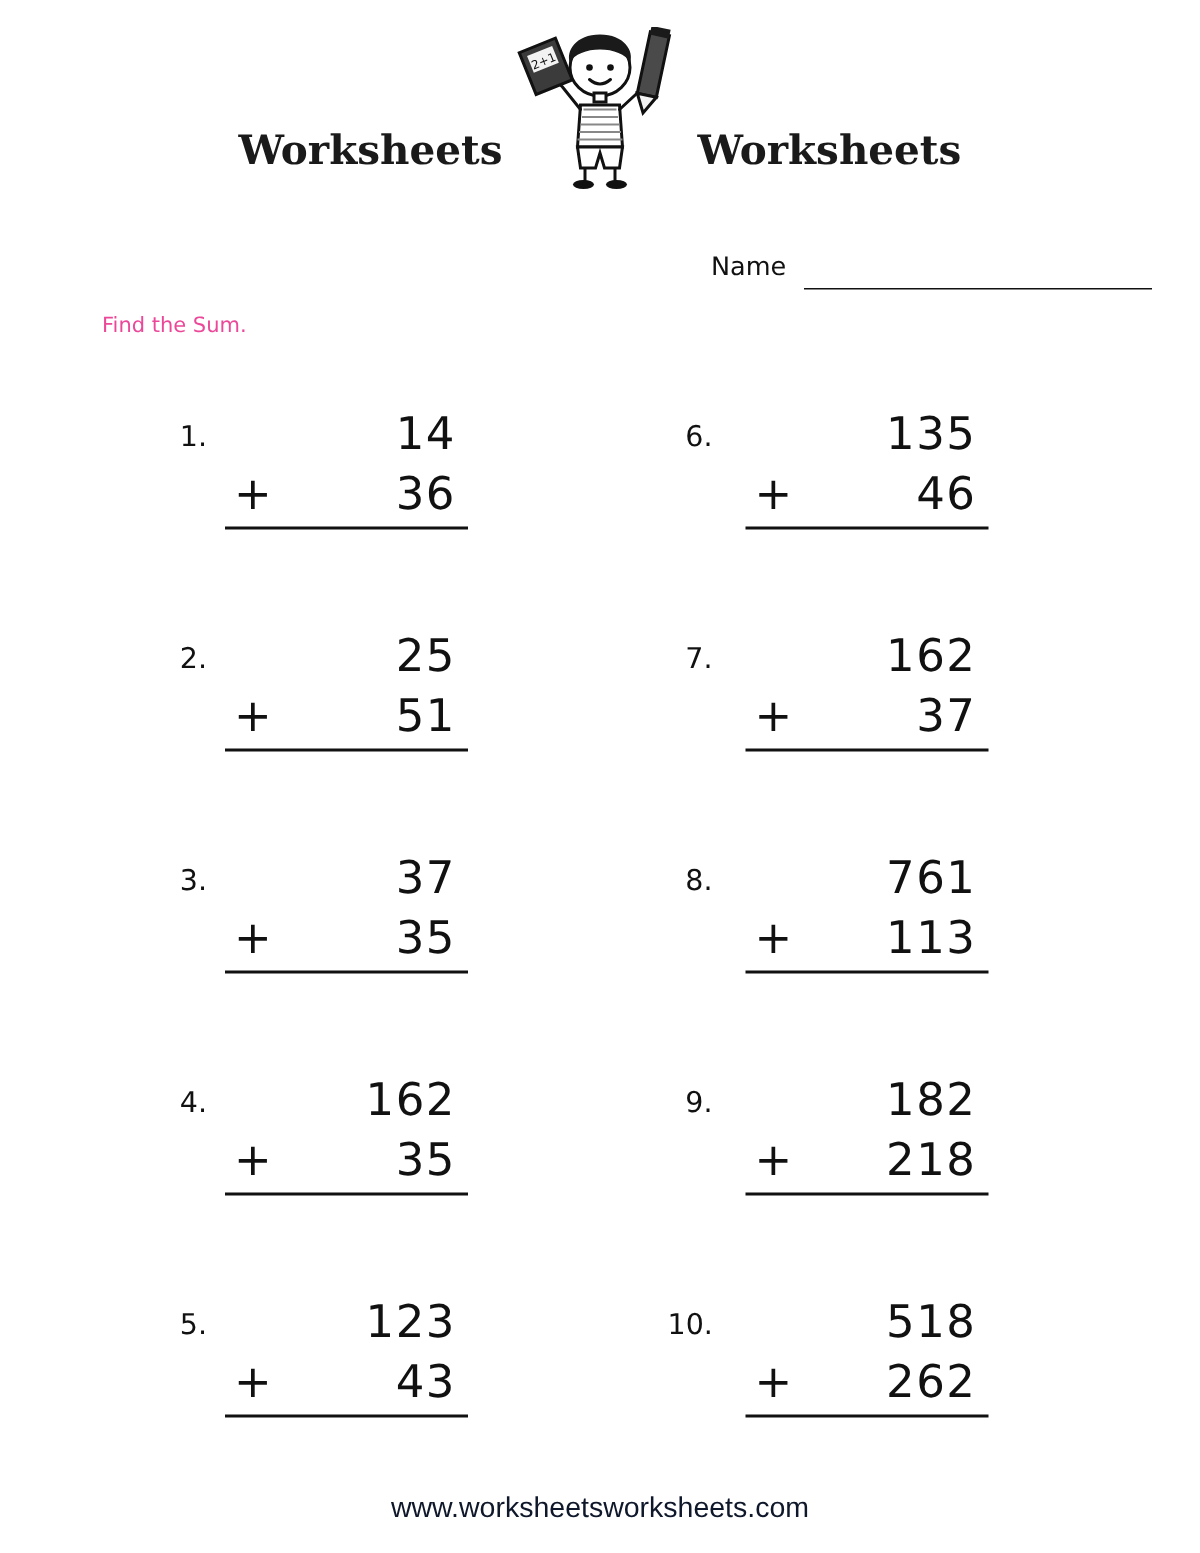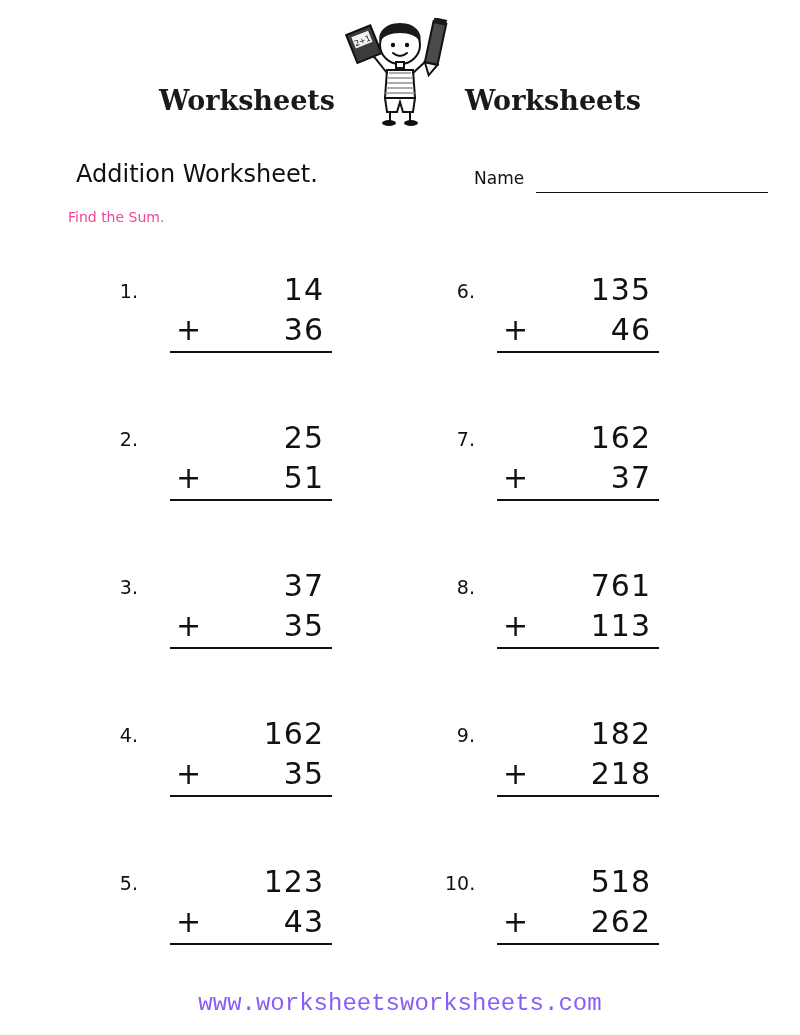--- a/index.html
+++ b/index.html
@@ -104,21 +104,21 @@
     position: absolute;
     left: 46px;
     top: 14px;
     font-size: 19px;
     text-align: right;
     width: 30px;
     color: #111;
   }
   .p-body {
     position: absolute;
-    left: 108px;
+    left: 88px;
     top: 4px;
     width: 162px;
   }
   .p-top, .p-bottom {
     font-size: 30px;
     text-align: right;
     line-height: 1.32;
     letter-spacing: 1px;
     color: #111;
     padding-right: 8px;
@@ -146,23 +146,23 @@
   .col2 .p-num { left: 38px; }
   .col2 .p-body { left: 90px; }
 
   
   .footer {
     position: absolute;
     bottom: 18px;
     left: 0;
     width: 100%;
     text-align: center;
-    font-family: Liberation Mono, monospace;
-    font-size: 24px;
-    color: #8b5cf6;
+    font-family: Liberation Sans, sans-serif;
+    font-size: 19px;
+    color: #0f172a;
   }
 </style>
 </head>
 <body>
 
 <div class="logo-block">
   <div class="logo-inner">
     <span class="logo-word">Worksheets</span>
 
     <span class="logo-figure">
@@ -209,21 +209,20 @@
           <rect x="89" y="0" width="13" height="6" fill="#1a1a1a"></rect>
         </g>
       </svg>
     </span>
 
     <span class="logo-word">Worksheets</span>
   </div>
 </div>
 
 <div class="title-row">
-  <div class="worksheet-title">Addition Worksheet.</div>
   <div class="name-label">Name</div>
   <div class="name-line"></div>
 </div>
 <div class="instruction">Find the Sum.</div>
 
 <div class="problems">
 
   <div class="problem col1">
     <div class="p-num">1.</div>
     <div class="p-body">

